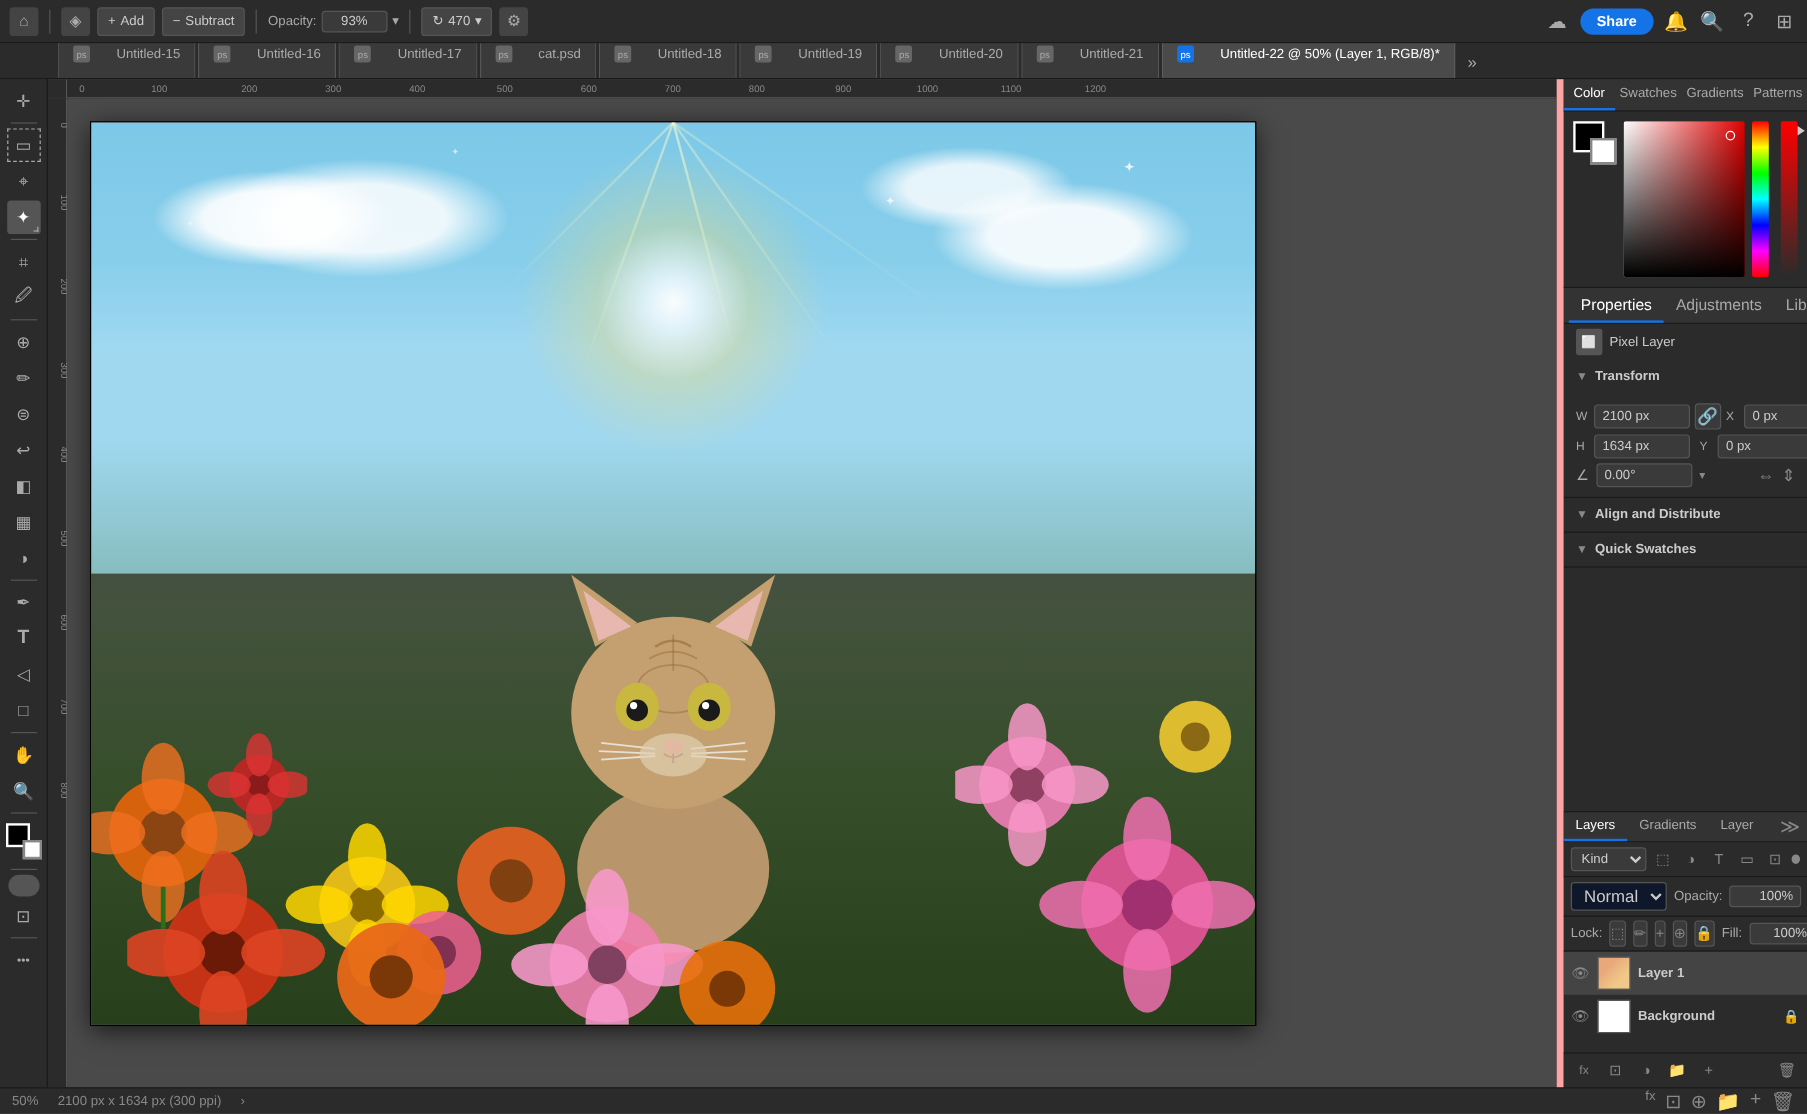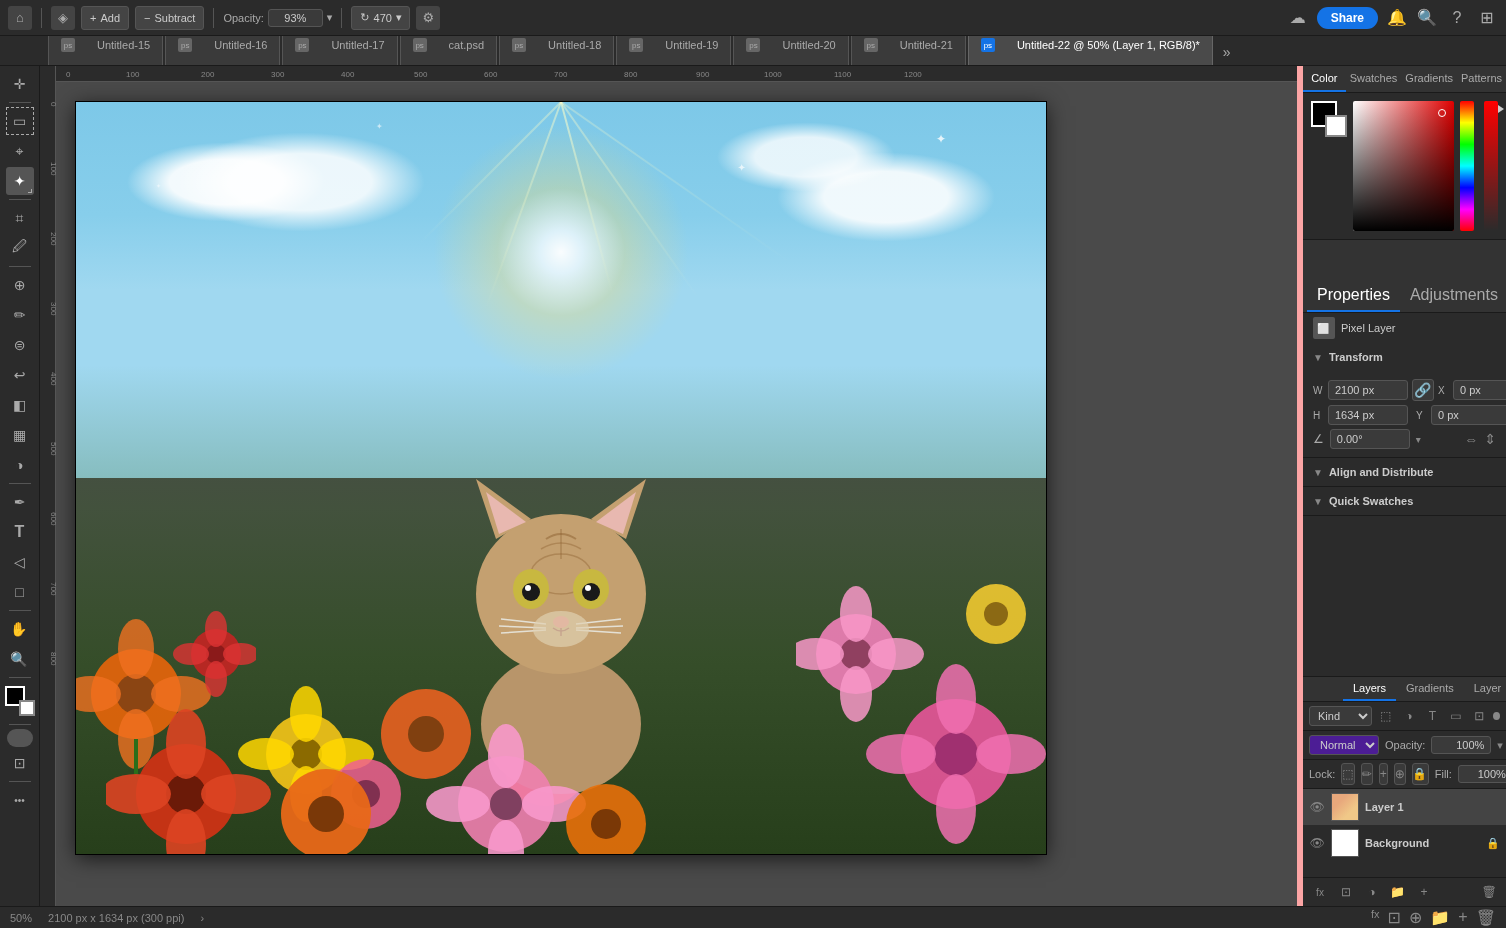--- a/index.html
+++ b/index.html
@@ -53,21 +53,21 @@
     .color-gradient-box { flex: 1; height: 130px; position: relative; border-radius: 2px; overflow: hidden; cursor: crosshair; }
     .color-gradient-h { width: 100%; height: 100%; background: linear-gradient(to bottom, transparent, #000), linear-gradient(to right, #fff, #e00000); }
     .color-circle { position: absolute; top: 8px; right: 8px; width: 8px; height: 8px; border-radius: 50%; border: 1px solid white; pointer-events: none; }
     .color-strip { width: 14px; height: 130px; background: linear-gradient(to bottom, #ff0000, #ffff00, #00ff00, #00ffff, #0000ff, #ff00ff, #ff0000); border-radius: 2px; cursor: pointer; }
     .color-strip-alpha { width: 14px; height: 130px; background: linear-gradient(to bottom, #ff0000, transparent); border-radius: 2px; margin-left: 4px; cursor: pointer; position: relative; }
     .strip-arrow { position: absolute; right: -6px; top: 4px; width: 0; height: 0; border-top: 4px solid transparent; border-bottom: 4px solid transparent; border-left: 6px solid #ccc; }
 
     
     #props-panel { flex: 1; overflow-y: auto; }
     .props-tabs { display: flex; background: #333; border-bottom: 1px solid #1a1a1a; padding: 0 4px; }
-    .props-tab { padding: 6px 10px; font-size: 16px; cursor: pointer; color: #aaa; border-bottom: 2px solid transparent; margin-top: 40px; }
+    .props-tab { padding: 6px 10px; font-size: 13px; cursor: pointer; color: #aaa; border-bottom: 2px solid transparent; }
     .props-tab.active { color: #fff; border-bottom: 2px solid #1473e6; }
     .panel-expand-btn { margin-left: auto; display: flex; align-items: center; color: #888; cursor: pointer; font-size: 16px; padding: 0 6px; }
 
     .section { border-bottom: 1px solid #1a1a1a; }
     .section-header { display: flex; align-items: center; padding: 8px 10px; cursor: pointer; gap: 6px; }
     .section-chevron { color: #888; font-size: 10px; }
     .section-title { font-size: 11px; color: #ccc; font-weight: 600; }
     .section-content { padding: 8px 10px; }
 
     
@@ -86,27 +86,27 @@
 
     
     .align-row { display: flex; gap: 4px; flex-wrap: wrap; }
     .align-btn { width: 26px; height: 26px; background: #3a3a3a; border: 1px solid #555; border-radius: 3px; display: flex; align-items: center; justify-content: center; cursor: pointer; color: #aaa; font-size: 12px; }
     .more-btn { width: 26px; height: 26px; background: #3a3a3a; border: 1px solid #555; border-radius: 3px; display: flex; align-items: center; justify-content: center; cursor: pointer; color: #aaa; font-size: 14px; margin-left: auto; }
 
     
     #layers-panel { height: 230px; border-top: 1px solid #1a1a1a; display: flex; flex-direction: column; }
     .layers-tabs { display: flex; background: #333; border-bottom: 1px solid #1a1a1a; }
     .layers-tab { padding: 5px 10px; font-size: 11px; cursor: pointer; color: #aaa; }
-    .layers-tab.active { color: #fff; border-bottom: 2px solid #1473e6; margin-left: 40px; }
+    .layers-tab.active { color: #fff; border-bottom: 2px solid #1473e6; }
     .layers-toolbar { display: flex; align-items: center; padding: 3px 6px; gap: 4px; border-bottom: 1px solid #1a1a1a; background: #2b2b2b; }
     .layers-toolbar-btn { width: 22px; height: 22px; display: flex; align-items: center; justify-content: center; cursor: pointer; color: #888; font-size: 12px; border-radius: 2px; }
     .kind-select { background: #3a3a3a; border: 1px solid #555; border-radius: 3px; color: #ccc; font-size: 11px; padding: 2px 4px; width: 70px; }
     .layer-dot { width: 8px; height: 8px; background: #888; border-radius: 50%; margin-left: auto; }
     .blend-mode-row { display: flex; align-items: center; padding: 4px 6px; gap: 6px; border-bottom: 1px solid #1a1a1a; }
-    .blend-select { background: #4c1d95; border: 1px solid #555; border-radius: 3px; color: #ccc; font-size: 11px; padding: 2px 6px; flex: 1; }
+    .blend-select { background: #0f172a; border: 1px solid #555; border-radius: 3px; color: #ccc; font-size: 14px; padding: 2px 6px; flex: 1; }
     .opacity-row-label { color: #aaa; font-size: 11px; }
     .opacity-val-input { background: #3a3a3a; border: 1px solid #555; border-radius: 3px; color: #ccc; font-size: 11px; padding: 2px 6px; width: 60px; text-align: right; }
     .lock-row { display: flex; align-items: center; padding: 3px 6px; gap: 6px; border-bottom: 1px solid #1a1a1a; }
     .lock-icon-btn { width: 22px; height: 22px; display: flex; align-items: center; justify-content: center; cursor: pointer; color: #888; font-size: 12px; border: 1px solid #555; border-radius: 3px; background: #3a3a3a; }
     .fill-label { color: #aaa; font-size: 11px; margin-left: auto; }
     .fill-input { background: #3a3a3a; border: 1px solid #555; border-radius: 3px; color: #ccc; font-size: 11px; padding: 2px 6px; width: 55px; text-align: right; }
     
     .layers-list { flex: 1; overflow-y: auto; }
     .layer-item { display: flex; align-items: center; padding: 3px 6px; gap: 6px; cursor: pointer; height: 36px; }
     .layer-item.active { background: #444; }

